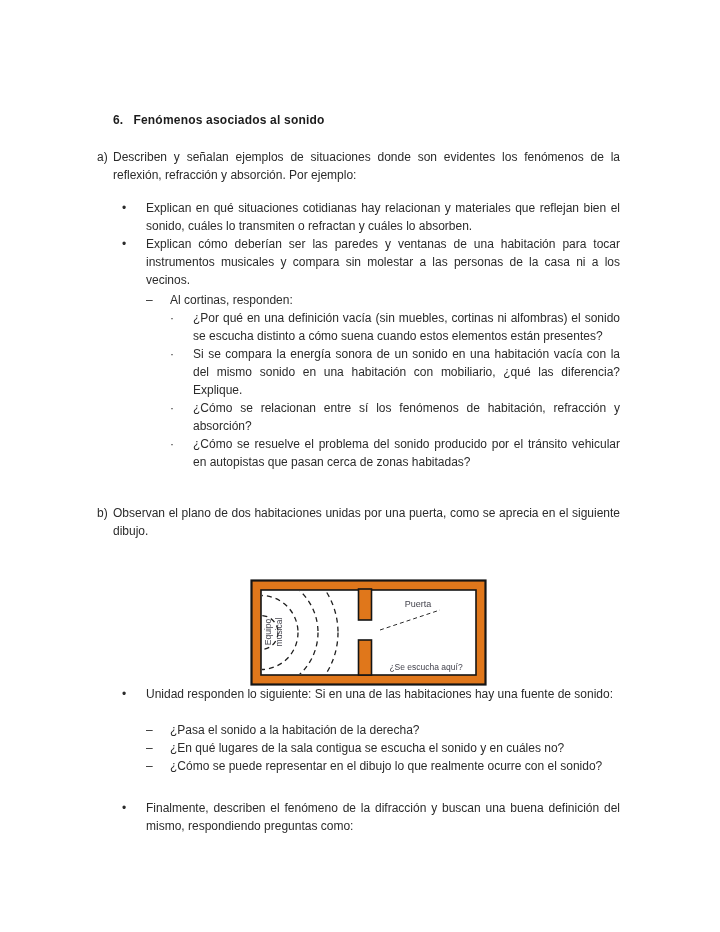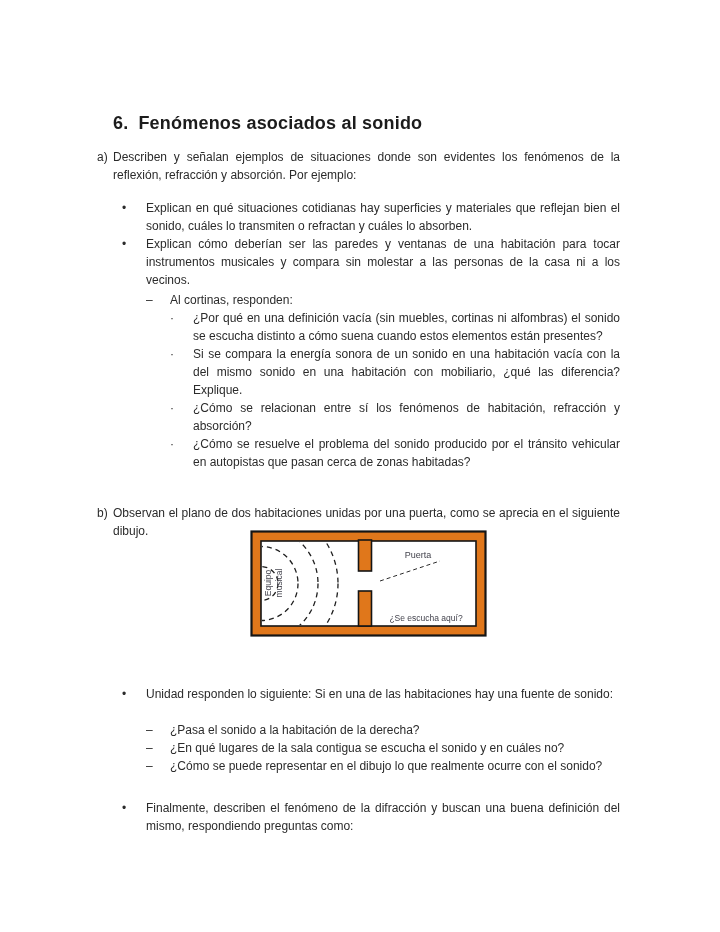--- a/index.html
+++ b/index.html
@@ -20,41 +20,41 @@
     width: 520px;
     color: #6cbe45;
     font-size: 13px;
     letter-spacing: 0.2px;
     white-space: nowrap;
   }
   .doc-title {
     position: absolute;
     left: 113px; top: 113px;
     font-weight: bold;
-    font-size: 18px;
+    font-size: 12px;
     color: #1c1c1c;
     letter-spacing: 0.2px;
   }
   .doc-title .num { margin-right: 10px; }
   .row { display: flex; align-items: flex-start; }
   .label-col { flex: 0 0 16px; }
   .body { flex: 1; text-align: justify; }
   .lh { line-height: 18px; }
 
   .block-a   { position: absolute; left: 97px;  top: 148px; width: 523px; }
   .bullets-a { position: absolute; left: 122px; top: 199px; width: 498px; list-style: none; }
   .bullets-a li { display: flex; }
   .marker-24 { flex: 0 0 24px; }
   .marker-23 { flex: 0 0 23px; }
   .alrespecto { position: absolute; left: 146px; top: 291px; width: 474px; display: flex; }
   .subq { position: absolute; left: 170px; top: 309px; width: 450px; list-style: none; }
   .subq li { display: flex; }
 
   .block-b   { position: absolute; left: 97px;  top: 504px; width: 523px; }
-  .diagram   { position: absolute; left: 250px; top: 530px; width: 237px; height: 91px; }
+  .diagram   { position: absolute; left: 250px; top: 579px; width: 237px; height: 91px; }
 
   .bullets-c { position: absolute; left: 122px; top: 685px; width: 498px; list-style: none; }
   .bullets-c li { display: flex; }
   .dashq { position: absolute; left: 146px; top: 721px; width: 474px; list-style: none; }
   .dashq li { display: flex; }
   .bullets-d { position: absolute; left: 122px; top: 799px; width: 498px; list-style: none; }
   .bullets-d li { display: flex; }
 
   .diagram svg text {
     font-family: "Liberation Sans", sans-serif;
@@ -72,21 +72,21 @@
   </div>
 
   <div class="block-a row lh">
     <span class="label-col">a)</span>
     <div class="body">Describen y señalan ejemplos de situaciones donde son evidentes los fenómenos de la reflexión, refracción y absorción. Por ejemplo:</div>
   </div>
 
   <ul class="bullets-a lh">
     <li>
       <span class="marker-24">•</span>
-      <div class="body">Explican en qué situaciones cotidianas hay superficies y materiales que reflejan bien el sonido, cuáles lo transmiten o refractan y cuáles lo absorben.</div>
+      <div class="body">Explican en qué situaciones cotidianas hay relacionan y materiales que reflejan bien el sonido, cuáles lo transmiten o refractan y cuáles lo absorben.</div>
     </li>
     <li>
       <span class="marker-24">•</span>
       <div class="body">Explican cómo deberían ser las paredes y ventanas de una habitación para tocar instrumentos musicales y compara sin molestar a las personas de la casa ni a los vecinos.</div>
     </li>
   </ul>
 
   <div class="alrespecto lh">
     <span class="marker-24">–</span>
     <div class="body">Al cortinas, responden:</div>

